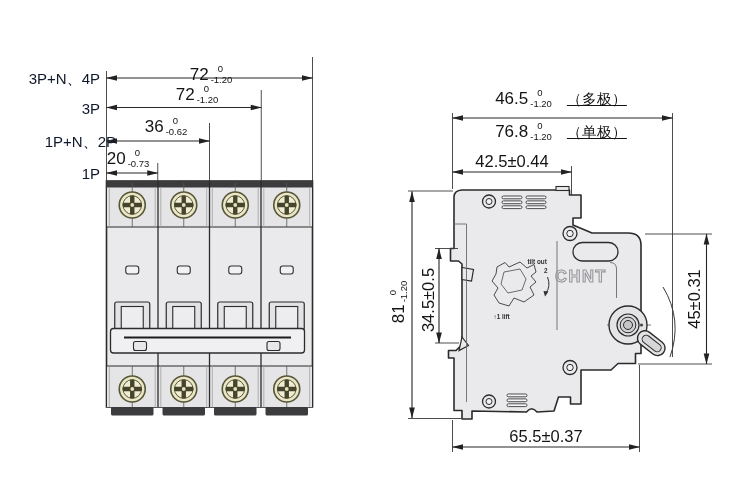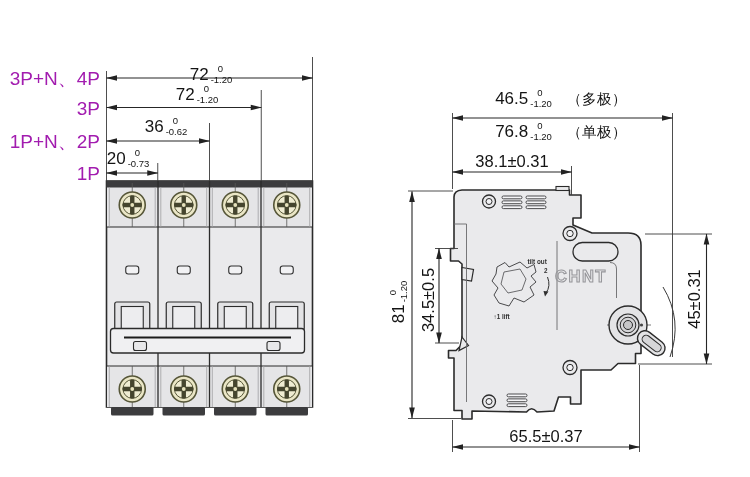--- a/index.html
+++ b/index.html
@@ -10,26 +10,26 @@
   .canvas svg{position:absolute;left:0;top:0;}
   
   .dim{
     position:absolute;display:flex;align-items:center;white-space:nowrap;
     font-size:17px;color:#141414;transform:translateX(-50%);line-height:1;
   }
   .dim .num{line-height:1;}
   .dim .tols{display:flex;flex-direction:column;justify-content:center;
     font-size:9.5px;line-height:1.15;margin-left:2px;}
   .dim .tols .tu{padding-left:7px;}
-  .dim .sfx{font-size:14.5px;margin-left:15px;letter-spacing:0.5px;}
+  .dim .sfx{font-size:14.5px;margin-left:15px;letter-spacing:0.5px;text-decoration:underline;}
   .dim.rot{transform:translate(-50%,-50%) rotate(-90deg);}
   .dim.single{font-size:16.5px;}
   
   .plabel{
-    position:absolute;font-size:19px;color:#a21caf;white-space:nowrap;
+    position:absolute;font-size:15px;color:#0f172a;white-space:nowrap;
     transform:translate(-100%,-50%);line-height:1;
   }
 </style>
 </head>
 <body>
 
 <div class="canvas">
 
 <svg width="750" height="477" viewBox="0 0 750 477">
   <defs>
@@ -233,21 +233,21 @@
       <line x1="412" y1="191.5" x2="412" y2="418"></line>
       <line x1="439" y1="248.5" x2="439" y2="343"></line>
       <line x1="706.5" y1="234" x2="706.5" y2="364"></line>
       <line x1="452.5" y1="447" x2="639.5" y2="447"></line>
     </g>
   </g>
 </svg>
 
   <div class="plabel" style="left:100px;top:78px">3P+N、4P</div>
   <div class="plabel" style="left:100px;top:107.5px">3P</div>
-  <div class="plabel" style="left:100px;top:141px">1P+N、2P</div>
+  <div class="plabel" style="left:116px;top:141px">1P+N、2P</div>
   <div class="plabel" style="left:100px;top:173px">1P</div>
 
   <div class="dim" style="left:211px;top:64px">
     <span class="num">72</span>
     <span class="tols">
         <span class="tu">0</span>
         <span class="tl">-1.20</span>
       </span>
   </div>
   <div class="dim" style="left:197px;top:84px">
@@ -281,21 +281,21 @@
     <span class="sfx">（多极）</span>
   </div>
   <div class="dim" style="left:561px;top:121px">
     <span class="num">76.8</span>
     <span class="tols">
         <span class="tu">0</span>
         <span class="tl">-1.20</span>
       </span>
     <span class="sfx">（单极）</span>
   </div>
-  <div class="dim single" style="left:512px;top:153px">38.1±0.31</div>
+  <div class="dim single" style="left:512px;top:153px">42.5±0.44</div>
   <div class="dim single" style="left:546px;top:428px">65.5±0.37</div>
   <div class="dim rot" style="left:399px;top:302px">
     <span class="num">81</span>
     <span class="tols">
         <span class="tu">0</span>
         <span class="tl">-1.20</span>
       </span>
   </div>
   <div class="dim rot single" style="left:428px;top:300px">34.5±0.5</div>
   <div class="dim rot single" style="left:694px;top:299px">45±0.31</div>

